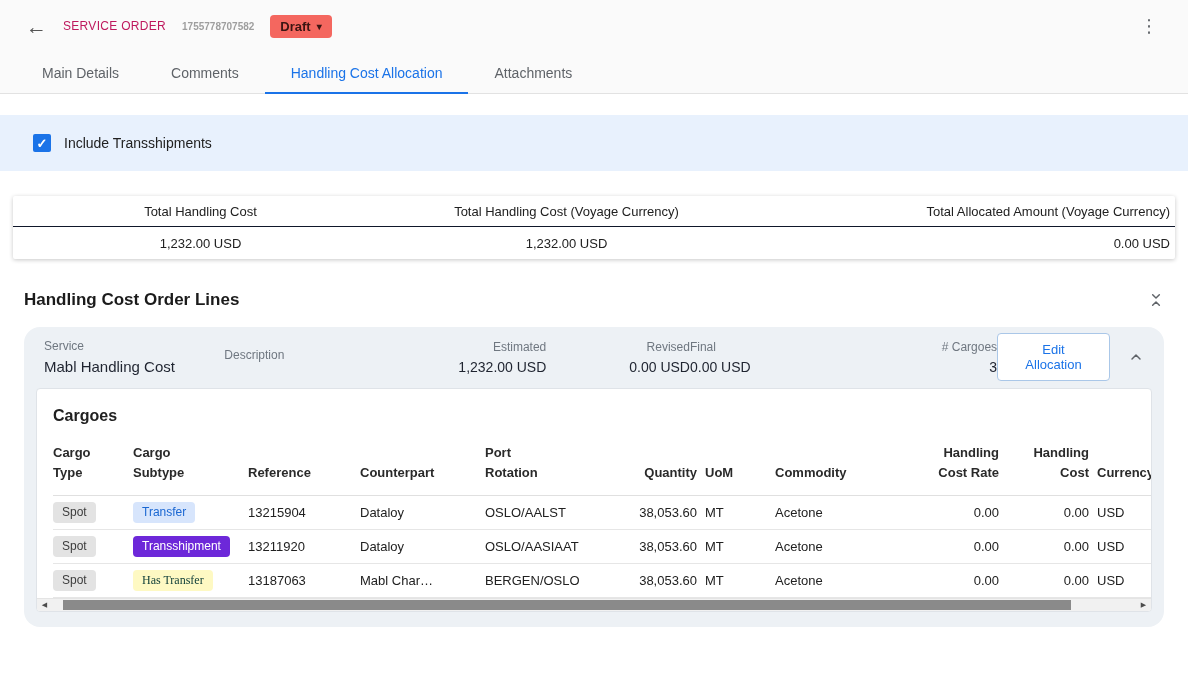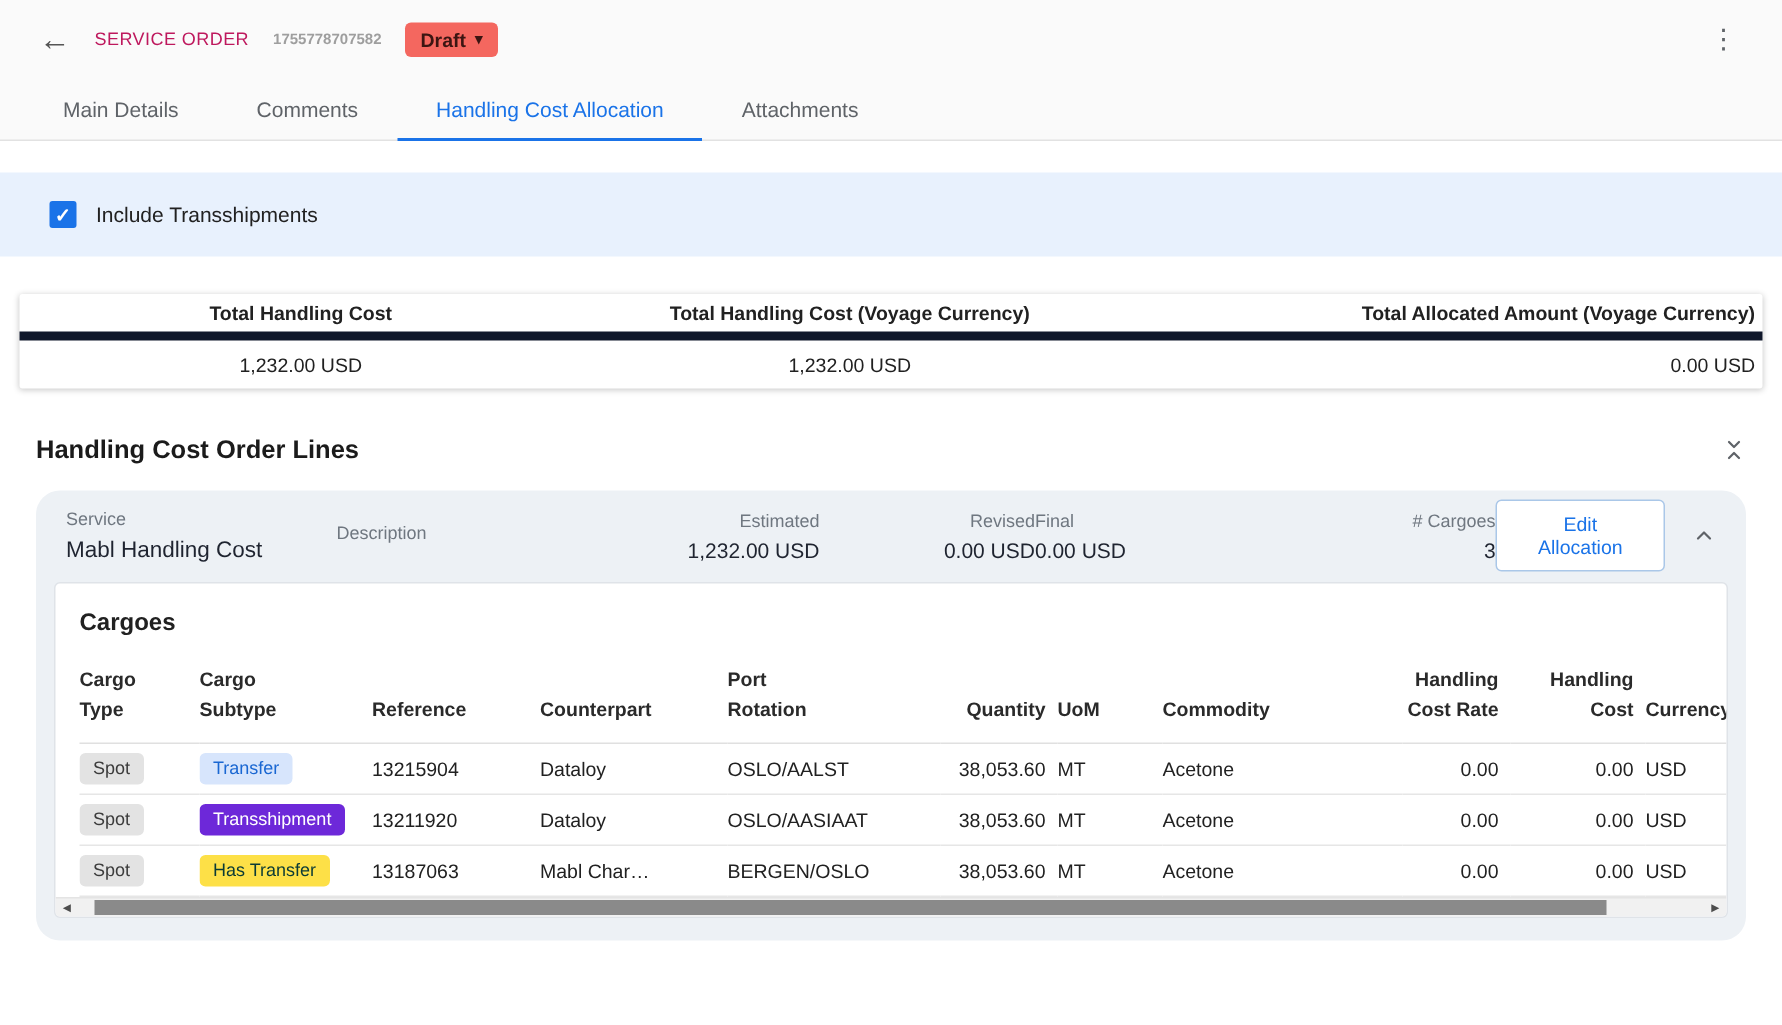--- a/index.html
+++ b/index.html
@@ -44,21 +44,21 @@
     display: flex; align-items: center; justify-content: center; cursor: pointer;
   }
   .banner-label { font-size: 14px; color: #212121; }
 
   
   .summary-card {
     margin: 25px 13px 0; background: #fff; border-radius: 2px;
     box-shadow: 0 1px 4px rgba(0,0,0,.22);
   }
   .summary-row { display: grid; grid-template-columns: 375px 1fr 430px; align-items: center; }
-  .summary-row.head { border-bottom: 6px solid #0f172a; height: 31px; font-weight: bold; gap: 10px; }
+  .summary-row.head { border-bottom: 1px solid #0f172a; height: 31px; font-weight: normal; gap: 10px; }
   .summary-row.vals { height: 32px; }
   .summary-cell { font-size: 13px; }
   .summary-cell.c1, .summary-cell.c2 { text-align: center; }
   .summary-cell.c3 { text-align: right; padding-right: 5px; }
 
   
   .section-head {
     display: flex; align-items: center; justify-content: space-between;
     padding: 31px 24px 17px;
   }
@@ -108,21 +108,21 @@
   th.num .wrap-62, th.num .wrap-48 { text-align: right; }
   .nowrap { white-space: nowrap; }
 
   .chip {
     display: inline-block; padding: 3px 9px; border-radius: 4px;
     font-size: 12px; line-height: 1.25;
   }
   .chip-spot { background: #e3e3e3; color: #3c3c3c; }
   .chip-transfer { background: #d7e5fc; color: #1a67d2; }
   .chip-transshipment { background: #6d28d9; color: #ffffff; }
-  .chip-hastransfer { background: #fde047; color: #0b3b36; }
+  .chip-hastransfer { background: #fef9c3; color: #0b3b36; font-family: Liberation Serif, serif; }
 
   
   .hscroll { display: flex; align-items: stretch; height: 13px; background: #f1f1f1; border-top: 1px solid #e4e4e4; }
   .hs-arrow {
     width: 15px; display: flex; align-items: center; justify-content: center;
     font-size: 7px; color: #4d4d4d; cursor: pointer; user-select: none;
   }
   .hs-track { flex: 1; position: relative; }
   .hs-thumb { position: absolute; top: 1px; bottom: 1px; left: 1%; width: 93%; background: #8a8a8a; cursor: pointer; }
 </style>

